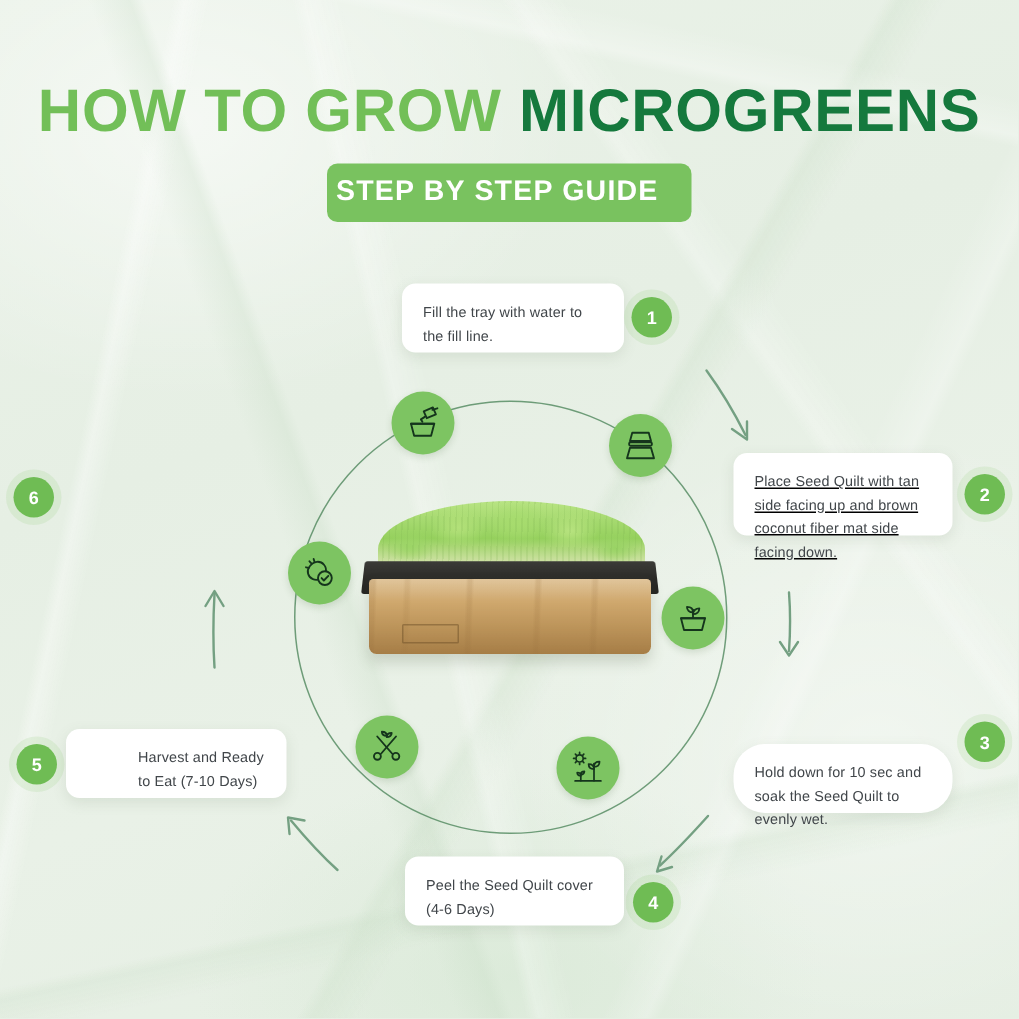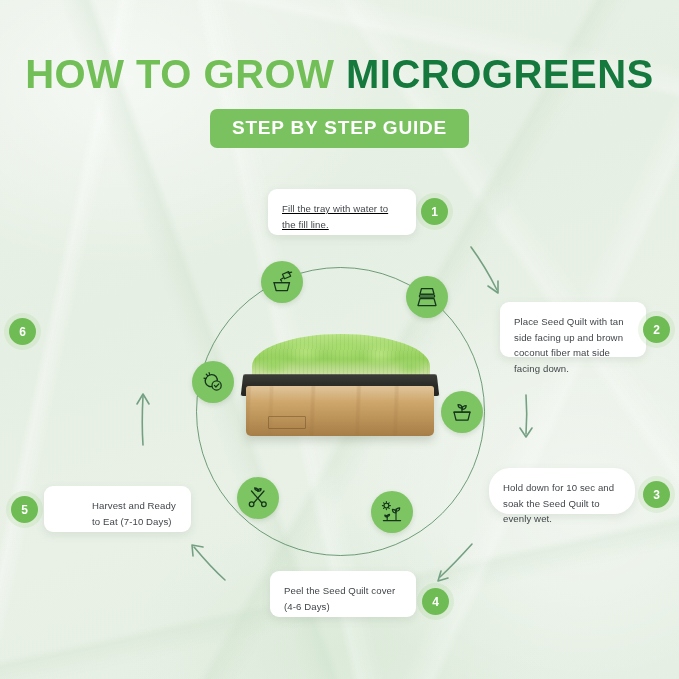--- a/index.html
+++ b/index.html
@@ -51,21 +51,21 @@
   .title .t-dark{color:#15793d;}
   .subtitle-wrap{
     position:absolute;left:0;right:0;top:109px;text-align:center;
   }
   .subtitle{
     display:inline-block;
     background:#79c25f;
     color:#ffffff;
     font-size:19px;font-weight:bold;
     letter-spacing:.8px;
-    padding:8px 22px 9px 22px;
+    padding:8px 22px 9px 6px;
     border-radius:7px;
   }
 
   
   .ring{
     position:absolute;
     left:196px;top:267px;
     width:289px;height:289px;
     border:1.2px solid #3f7b4e;
     border-radius:50%;
@@ -248,31 +248,31 @@
     <span>
       <svg width="26" height="26" viewBox="0 0 26 26" fill="none" stroke="#15351c" stroke-width="1.25" stroke-linecap="round" stroke-linejoin="round">
         <path d="M6.5 8.5 C9 5 13.5 4.5 16 7.5 C18.6 10.6 17.2 15.4 13.5 17 C10.2 18.5 6.4 17 5.4 13.5 C4.9 11.7 5.3 10 6.5 8.5 Z"></path>
         <path d="M7.6 6.6 L6.3 5.2 M9.6 5.4 L9.1 3.6 M5.8 9.6 L4 9.2"></path>
         <circle cx="16.6" cy="16.4" r="4.6" fill="#7dc462"></circle>
         <path d="M14.4 16.4 L15.9 18 L18.9 14.9"></path>
       </svg>
     </span>
   </div>
 
-  <div class="card" style="left:268px;top:189px;width:148px;height:46px;text-decoration:underline;">
+  <div class="card" style="left:268px;top:189px;width:148px;height:46px;">
     <p>Fill the tray with water to the fill line.</p>
   </div>
   <div class="badge" style="left:421px;top:198px;">1</div>
 
-  <div class="card" style="left:500px;top:302px;width:146px;height:55px;">
+  <div class="card" style="left:489px;top:302px;width:146px;height:55px;text-decoration:underline;">
     <p>Place Seed Quilt with tan side facing up and brown coconut fiber mat side facing down.</p>
   </div>
   <div class="badge" style="left:643px;top:316px;">2</div>
 
-  <div class="card" style="left:489px;top:468px;width:146px;height:46px;border-radius:21px;">
+  <div class="card" style="left:489px;top:496px;width:146px;height:46px;border-radius:21px;">
     <p>Hold down for 10 sec and soak the Seed Quilt to evenly wet.</p>
   </div>
   <div class="badge" style="left:643px;top:481px;">3</div>
 
   <div class="card" style="left:270px;top:571px;width:146px;height:46px;">
     <p>Peel the Seed Quilt cover (4-6 Days)</p>
   </div>
   <div class="badge" style="left:422px;top:588px;">4</div>
 
   <div class="card" style="left:44px;top:486px;width:147px;height:46px;padding-left:48px;">

